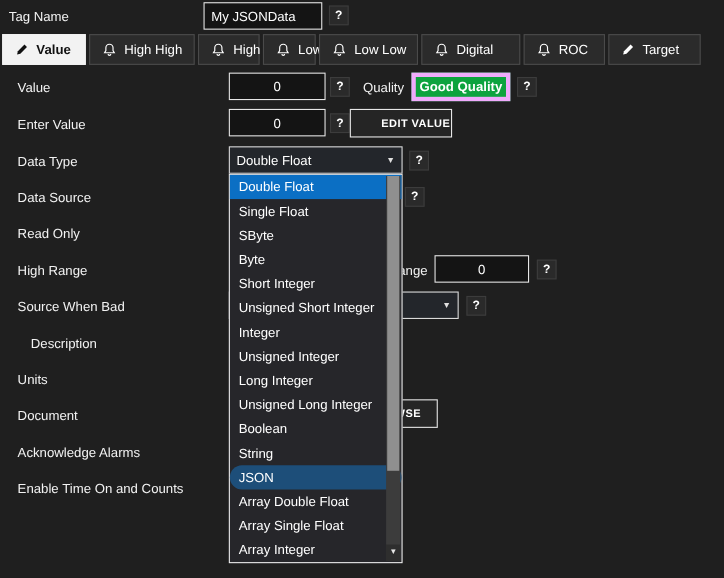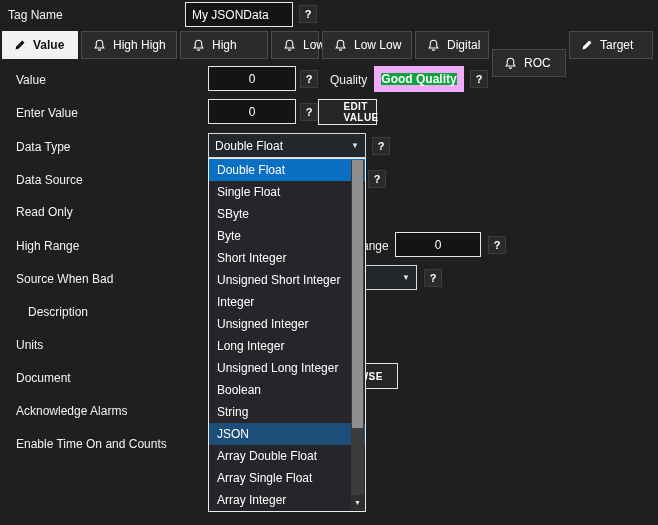--- a/index.html
+++ b/index.html
@@ -21,21 +21,21 @@
     border:1px solid #3c3c3c; color:#fff; font-size:11px; font-weight:bold;
     display:flex; align-items:center; justify-content:center; cursor:pointer;
   }
   .btn {
     position:absolute; background:#252525; border:1px solid #e6e6e6; color:#fff;
     font-size:10px; font-weight:bold; letter-spacing:0.4px;
     display:flex; align-items:center; justify-content:center; cursor:pointer;
     font-family:"Liberation Sans",sans-serif;
   }
   .quality {
-    position:absolute; background:#0da33e; border:7px solid #f0abfc; color:#fff;
+    position:absolute; background:#0da33e; border:4px solid #f0abfc; color:#fff;
     font-size:12px; font-weight:bold; display:flex; align-items:center; justify-content:center;
   }
   .combo {
     position:absolute; background:#23262b; border:1px solid #d9d9d9; color:#fff;
     font-size:12px; display:flex; align-items:center; padding:0 6px; cursor:pointer;
   }
   .combo .arrow { margin-left:auto; font-size:8px; color:#e0e0e0; }
   .tabs { position:absolute; left:2px; top:31px; display:flex; gap:3px; }
   .tab {
     height:28px; background:#2b2b2b; border:1px solid #4a4a4a; color:#ffffff;
@@ -46,21 +46,21 @@
   .ticon { display:flex; align-items:center; }
   .dropdown {
     position:absolute; left:208px; top:158px; width:158px; height:354px;
     background:#26262a; border:1px solid #ececec; z-index:10;
   }
   .opt {
     height:22px; line-height:22px; padding-left:8px; color:#fff; font-size:12px;
     white-space:nowrap; cursor:pointer;
   }
   .opt.sel { background:#0b6fc4; }
-  .opt.hl  { background:#1d4e79; }
+  .opt.hl  { background:#1d4e79;border-radius:11px; }
   .sb { position:absolute; top:1px; right:1px; width:13px; height:350px; background:#3c3c3c; }
   .sb-thumb { position:absolute; top:0; left:1px; width:11px; height:268px; background:#8f8f8f; }
   .sb-down {
     position:absolute; bottom:0; left:0; width:13px; height:15px; background:#2e2e2e;
     color:#e8e8e8; font-size:7px; display:flex; align-items:center; justify-content:center;
     cursor:pointer;
   }
 </style>
 </head>
 <body>
@@ -80,21 +80,21 @@
   </div>
   <div class="tab" style="width:96px;">
     <span class="ticon">
       <svg viewBox="0 0 16 16" width="13" height="13">
           <path d="M8 1.5c-2.5 0-4 1.8-4 4v3.2L2.6 11h10.8L12 8.7V5.5c0-2.2-1.5-4-4-4z" fill="none" stroke="currentColor" stroke-width="1.3"></path>
           <path d="M6.5 12.5a1.5 1.5 0 0 0 3 0" fill="none" stroke="currentColor" stroke-width="1.3"></path>
         </svg>
     </span>
     <span>High High</span>
   </div>
-  <div class="tab" style="width:88px;">
+  <div class="tab" style="width:56px;">
     <span class="ticon">
       <svg viewBox="0 0 16 16" width="13" height="13">
           <path d="M8 1.5c-2.5 0-4 1.8-4 4v3.2L2.6 11h10.8L12 8.7V5.5c0-2.2-1.5-4-4-4z" fill="none" stroke="currentColor" stroke-width="1.3"></path>
           <path d="M6.5 12.5a1.5 1.5 0 0 0 3 0" fill="none" stroke="currentColor" stroke-width="1.3"></path>
         </svg>
     </span>
     <span>High</span>
   </div>
   <div class="tab" style="width:48px;">
     <span class="ticon">
@@ -107,30 +107,30 @@
   </div>
   <div class="tab" style="width:90px;">
     <span class="ticon">
       <svg viewBox="0 0 16 16" width="13" height="13">
           <path d="M8 1.5c-2.5 0-4 1.8-4 4v3.2L2.6 11h10.8L12 8.7V5.5c0-2.2-1.5-4-4-4z" fill="none" stroke="currentColor" stroke-width="1.3"></path>
           <path d="M6.5 12.5a1.5 1.5 0 0 0 3 0" fill="none" stroke="currentColor" stroke-width="1.3"></path>
         </svg>
     </span>
     <span>Low Low</span>
   </div>
+  <div class="tab" style="width:90px;">
+    <span class="ticon">
+      <svg viewBox="0 0 16 16" width="13" height="13">
+          <path d="M8 1.5c-2.5 0-4 1.8-4 4v3.2L2.6 11h10.8L12 8.7V5.5c0-2.2-1.5-4-4-4z" fill="none" stroke="currentColor" stroke-width="1.3"></path>
+          <path d="M6.5 12.5a1.5 1.5 0 0 0 3 0" fill="none" stroke="currentColor" stroke-width="1.3"></path>
+        </svg>
+    </span>
+    <span>Digital</span>
+  </div>
   <div class="tab" style="width:74px;">
-    <span class="ticon">
-      <svg viewBox="0 0 16 16" width="13" height="13">
-          <path d="M8 1.5c-2.5 0-4 1.8-4 4v3.2L2.6 11h10.8L12 8.7V5.5c0-2.2-1.5-4-4-4z" fill="none" stroke="currentColor" stroke-width="1.3"></path>
-          <path d="M6.5 12.5a1.5 1.5 0 0 0 3 0" fill="none" stroke="currentColor" stroke-width="1.3"></path>
-        </svg>
-    </span>
-    <span>Digital</span>
-  </div>
-  <div class="tab" style="width:74px;margin-top:18px;">
     <span class="ticon">
       <svg viewBox="0 0 16 16" width="13" height="13">
           <path d="M8 1.5c-2.5 0-4 1.8-4 4v3.2L2.6 11h10.8L12 8.7V5.5c0-2.2-1.5-4-4-4z" fill="none" stroke="currentColor" stroke-width="1.3"></path>
           <path d="M6.5 12.5a1.5 1.5 0 0 0 3 0" fill="none" stroke="currentColor" stroke-width="1.3"></path>
         </svg>
     </span>
     <span>ROC</span>
   </div>
   <div class="tab" style="width:84px;">
     <span class="ticon">
@@ -156,21 +156,21 @@
 <div class="lbl" style="left:16px;top:437px;">Enable Time On and Counts</div>
 
 <input class="inp num" style="left: 208px; top: 66px; width: 88px; height: 25px;" value="0">
 <div class="help" style="left:300px;top:70px;">?</div>
 <div class="lbl" style="left:330px;top:73px;">Quality</div>
 <div class="quality" style="left:374px;top:66px;width:90px;height:26px;">Good Quality</div>
 <div class="help" style="left:470px;top:70px;">?</div>
 
 <input class="inp num" style="left: 208px; top: 99px; width: 88px; height: 25px;" value="0">
 <div class="help" style="left:300px;top:103px;">?</div>
-<div class="btn" style="left:318px;top:99px;width:59px;height:26px;padding-left:27px;">EDIT VALUE</div>
+<div class="btn" style="left:318px;top:99px;width:93px;height:26px;padding-left:27px;">EDIT VALUE</div>
 
 <div class="combo" style="left:208px;top:133px;width:158px;height:25px;">
   <span>Double Float</span>
   <span class="arrow">▼</span>
 </div>
 <div class="help" style="left:372px;top:137px;">?</div>
 
 <div class="help" style="left:368px;top:170px;">?</div>
 
 <div class="lbl" style="left:328px;top:239px;z-index:1;">Low Range</div>

